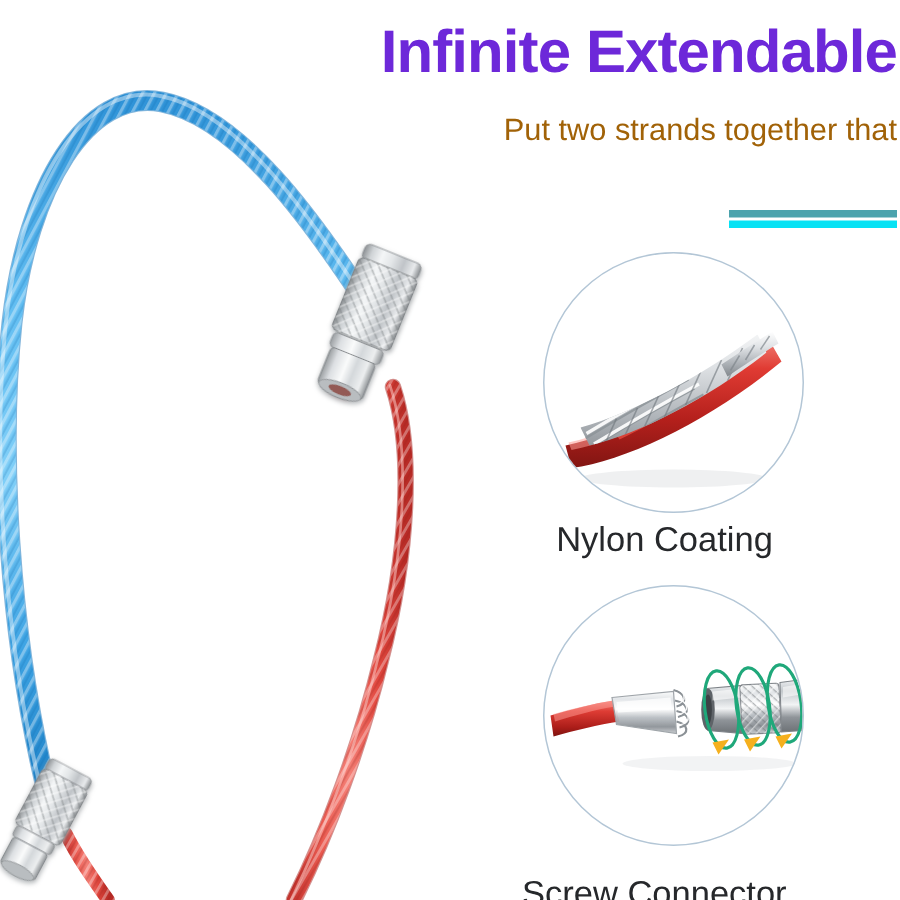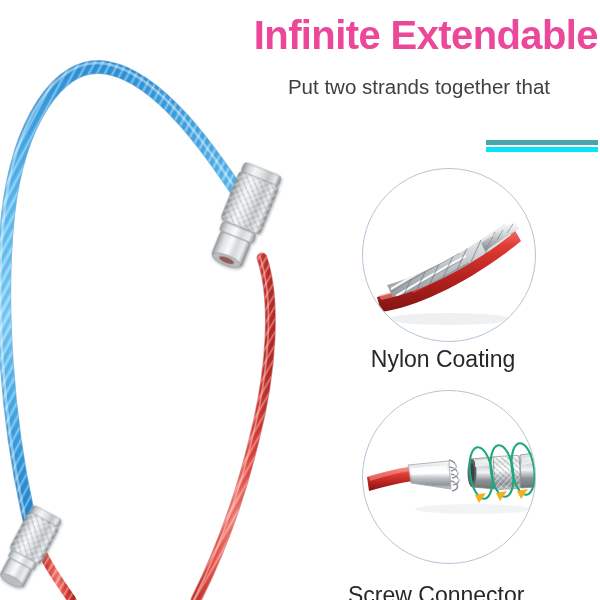--- a/index.html
+++ b/index.html
@@ -22,33 +22,33 @@
   
   #headline {
     position: absolute;
     left: 150px;
     top: 14px;
     width: 448px;
     text-align: right;
     font-size: 40px;
     font-weight: bold;
     letter-spacing: -0.6px;
-    color: #ec4899;
+    color: #6d28d9;
     line-height: 1.08;
     white-space: nowrap;
   }
   #subhead {
     position: absolute;
     left: 240px;
     top: 74px;
     width: 358px;
-    text-align: center;
+    text-align: right;
     font-size: 20.5px;
     font-weight: normal;
-    color: #404040;
+    color: #a16207;
     line-height: 1.26;
   }
   #subhead .line {
     display: block;
   }
 
   
   #accent-rule {
     position: absolute;
     left: 486px;

